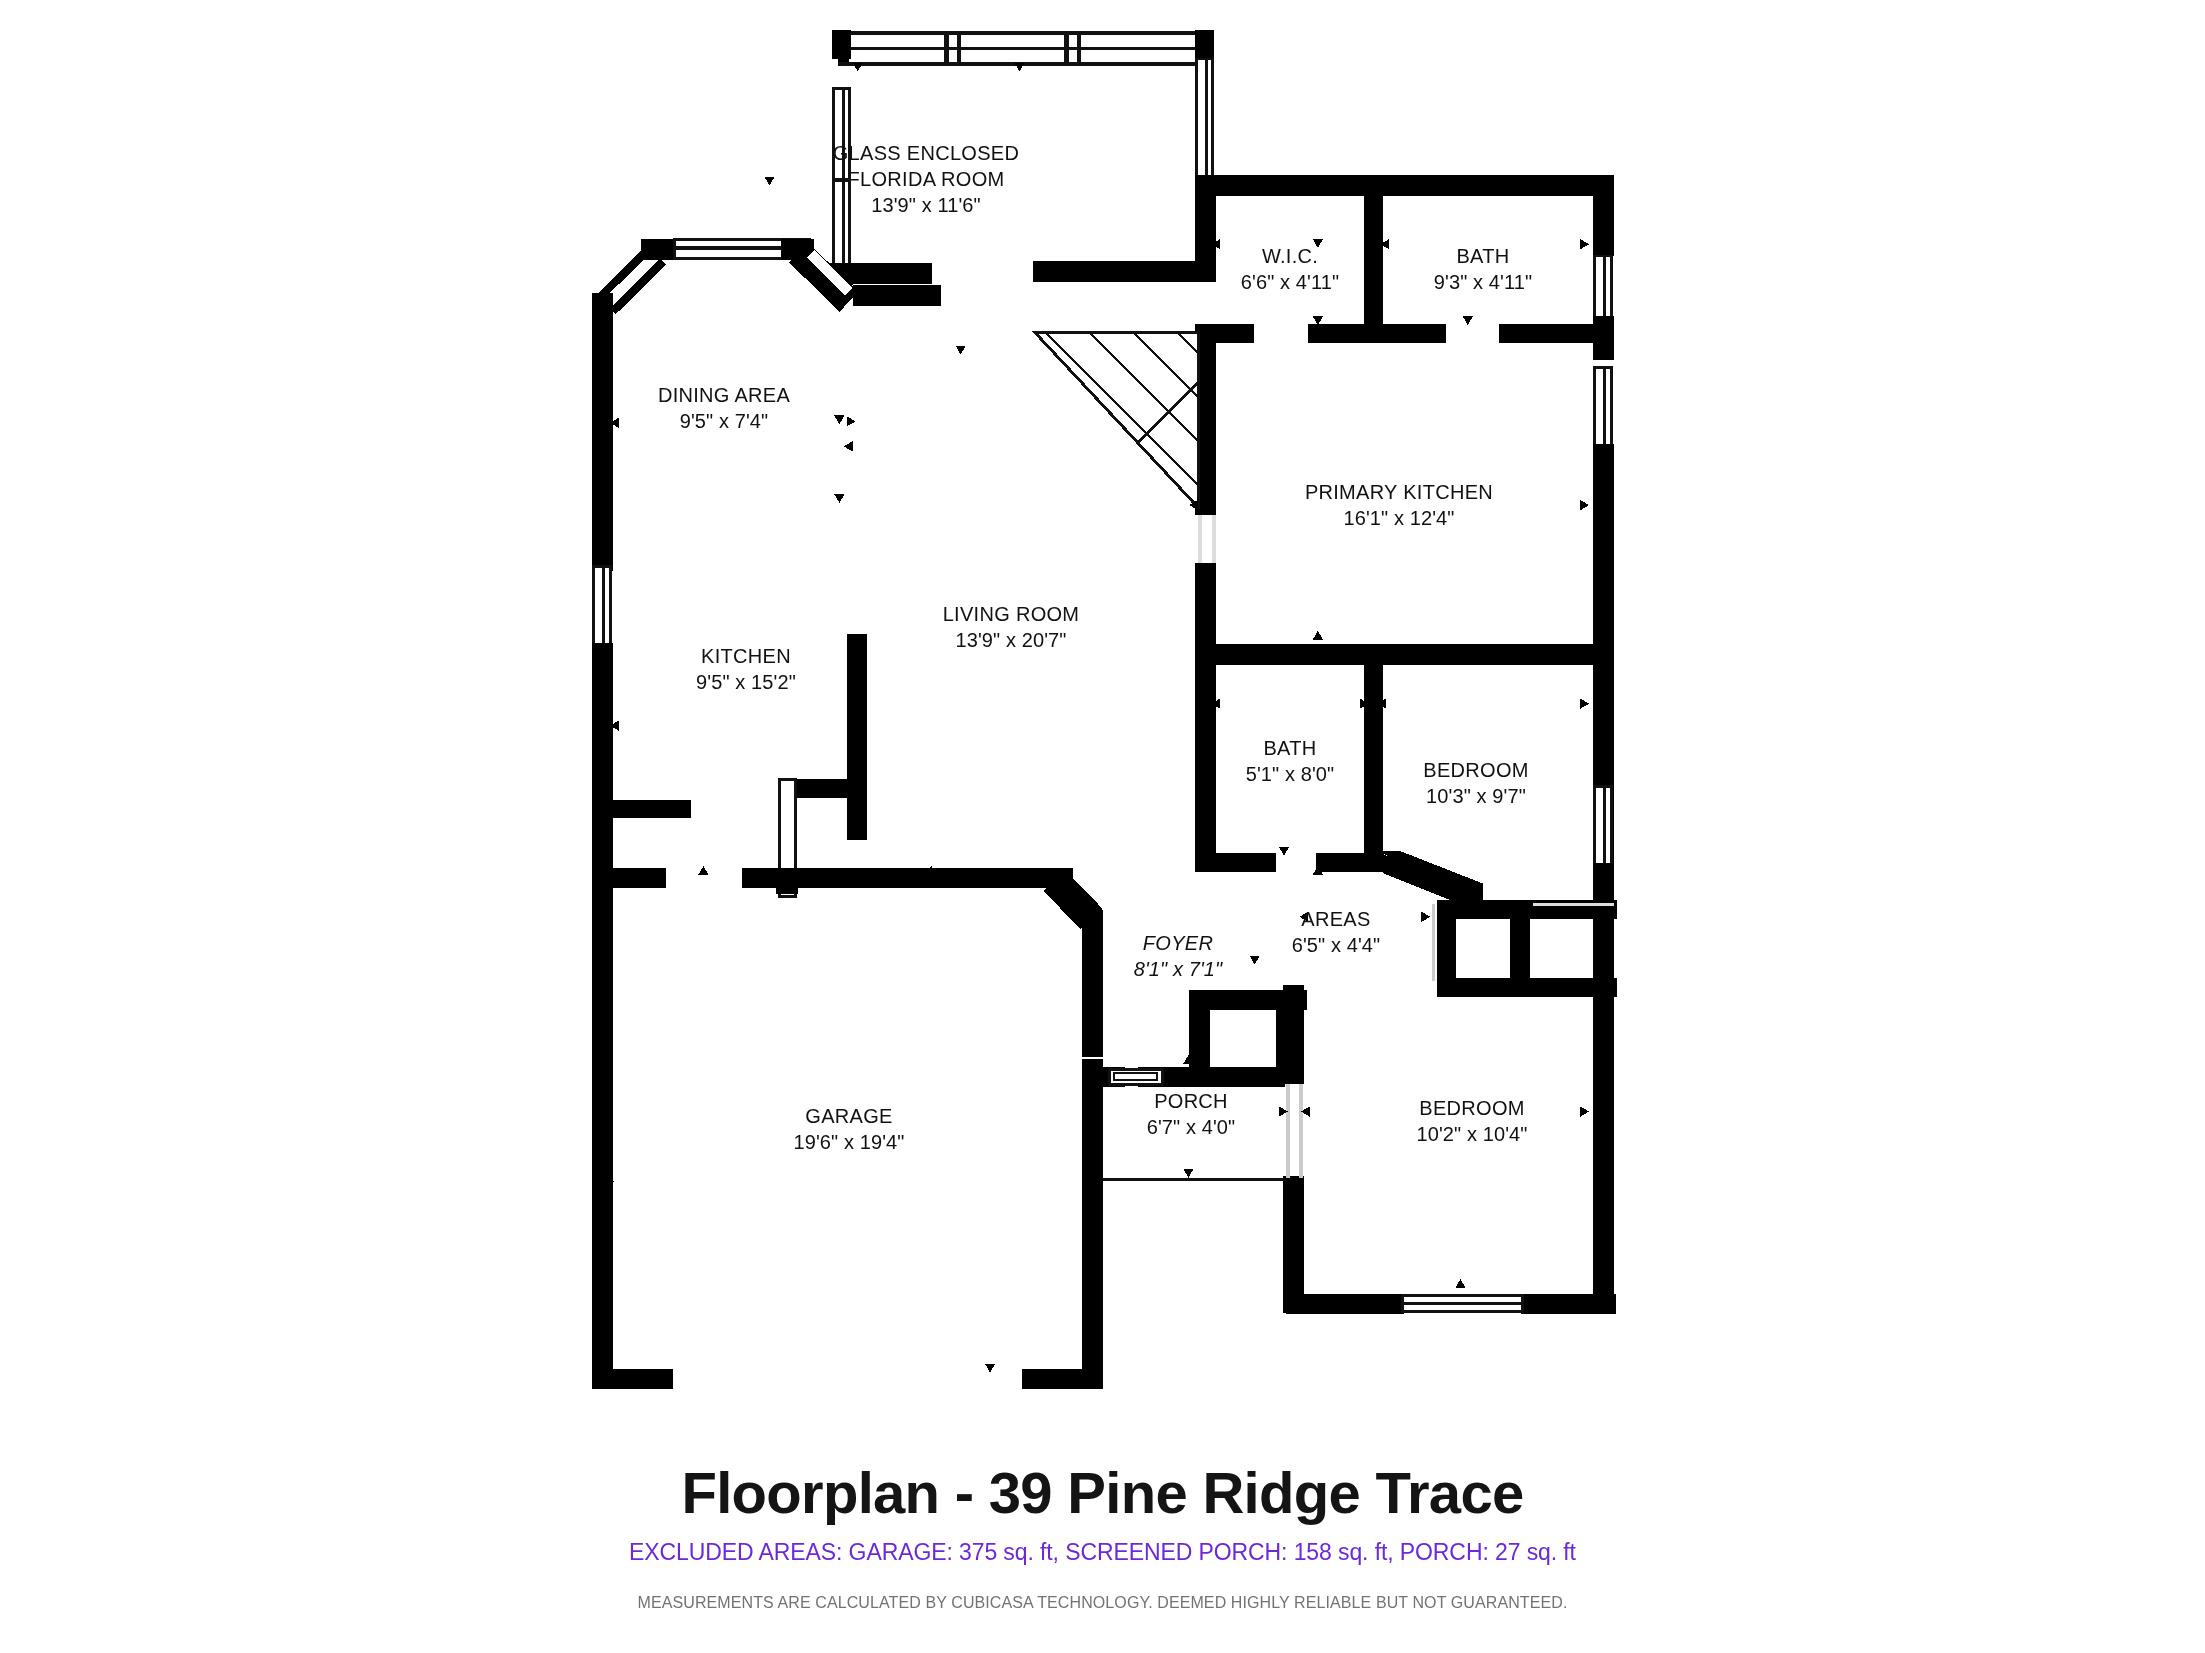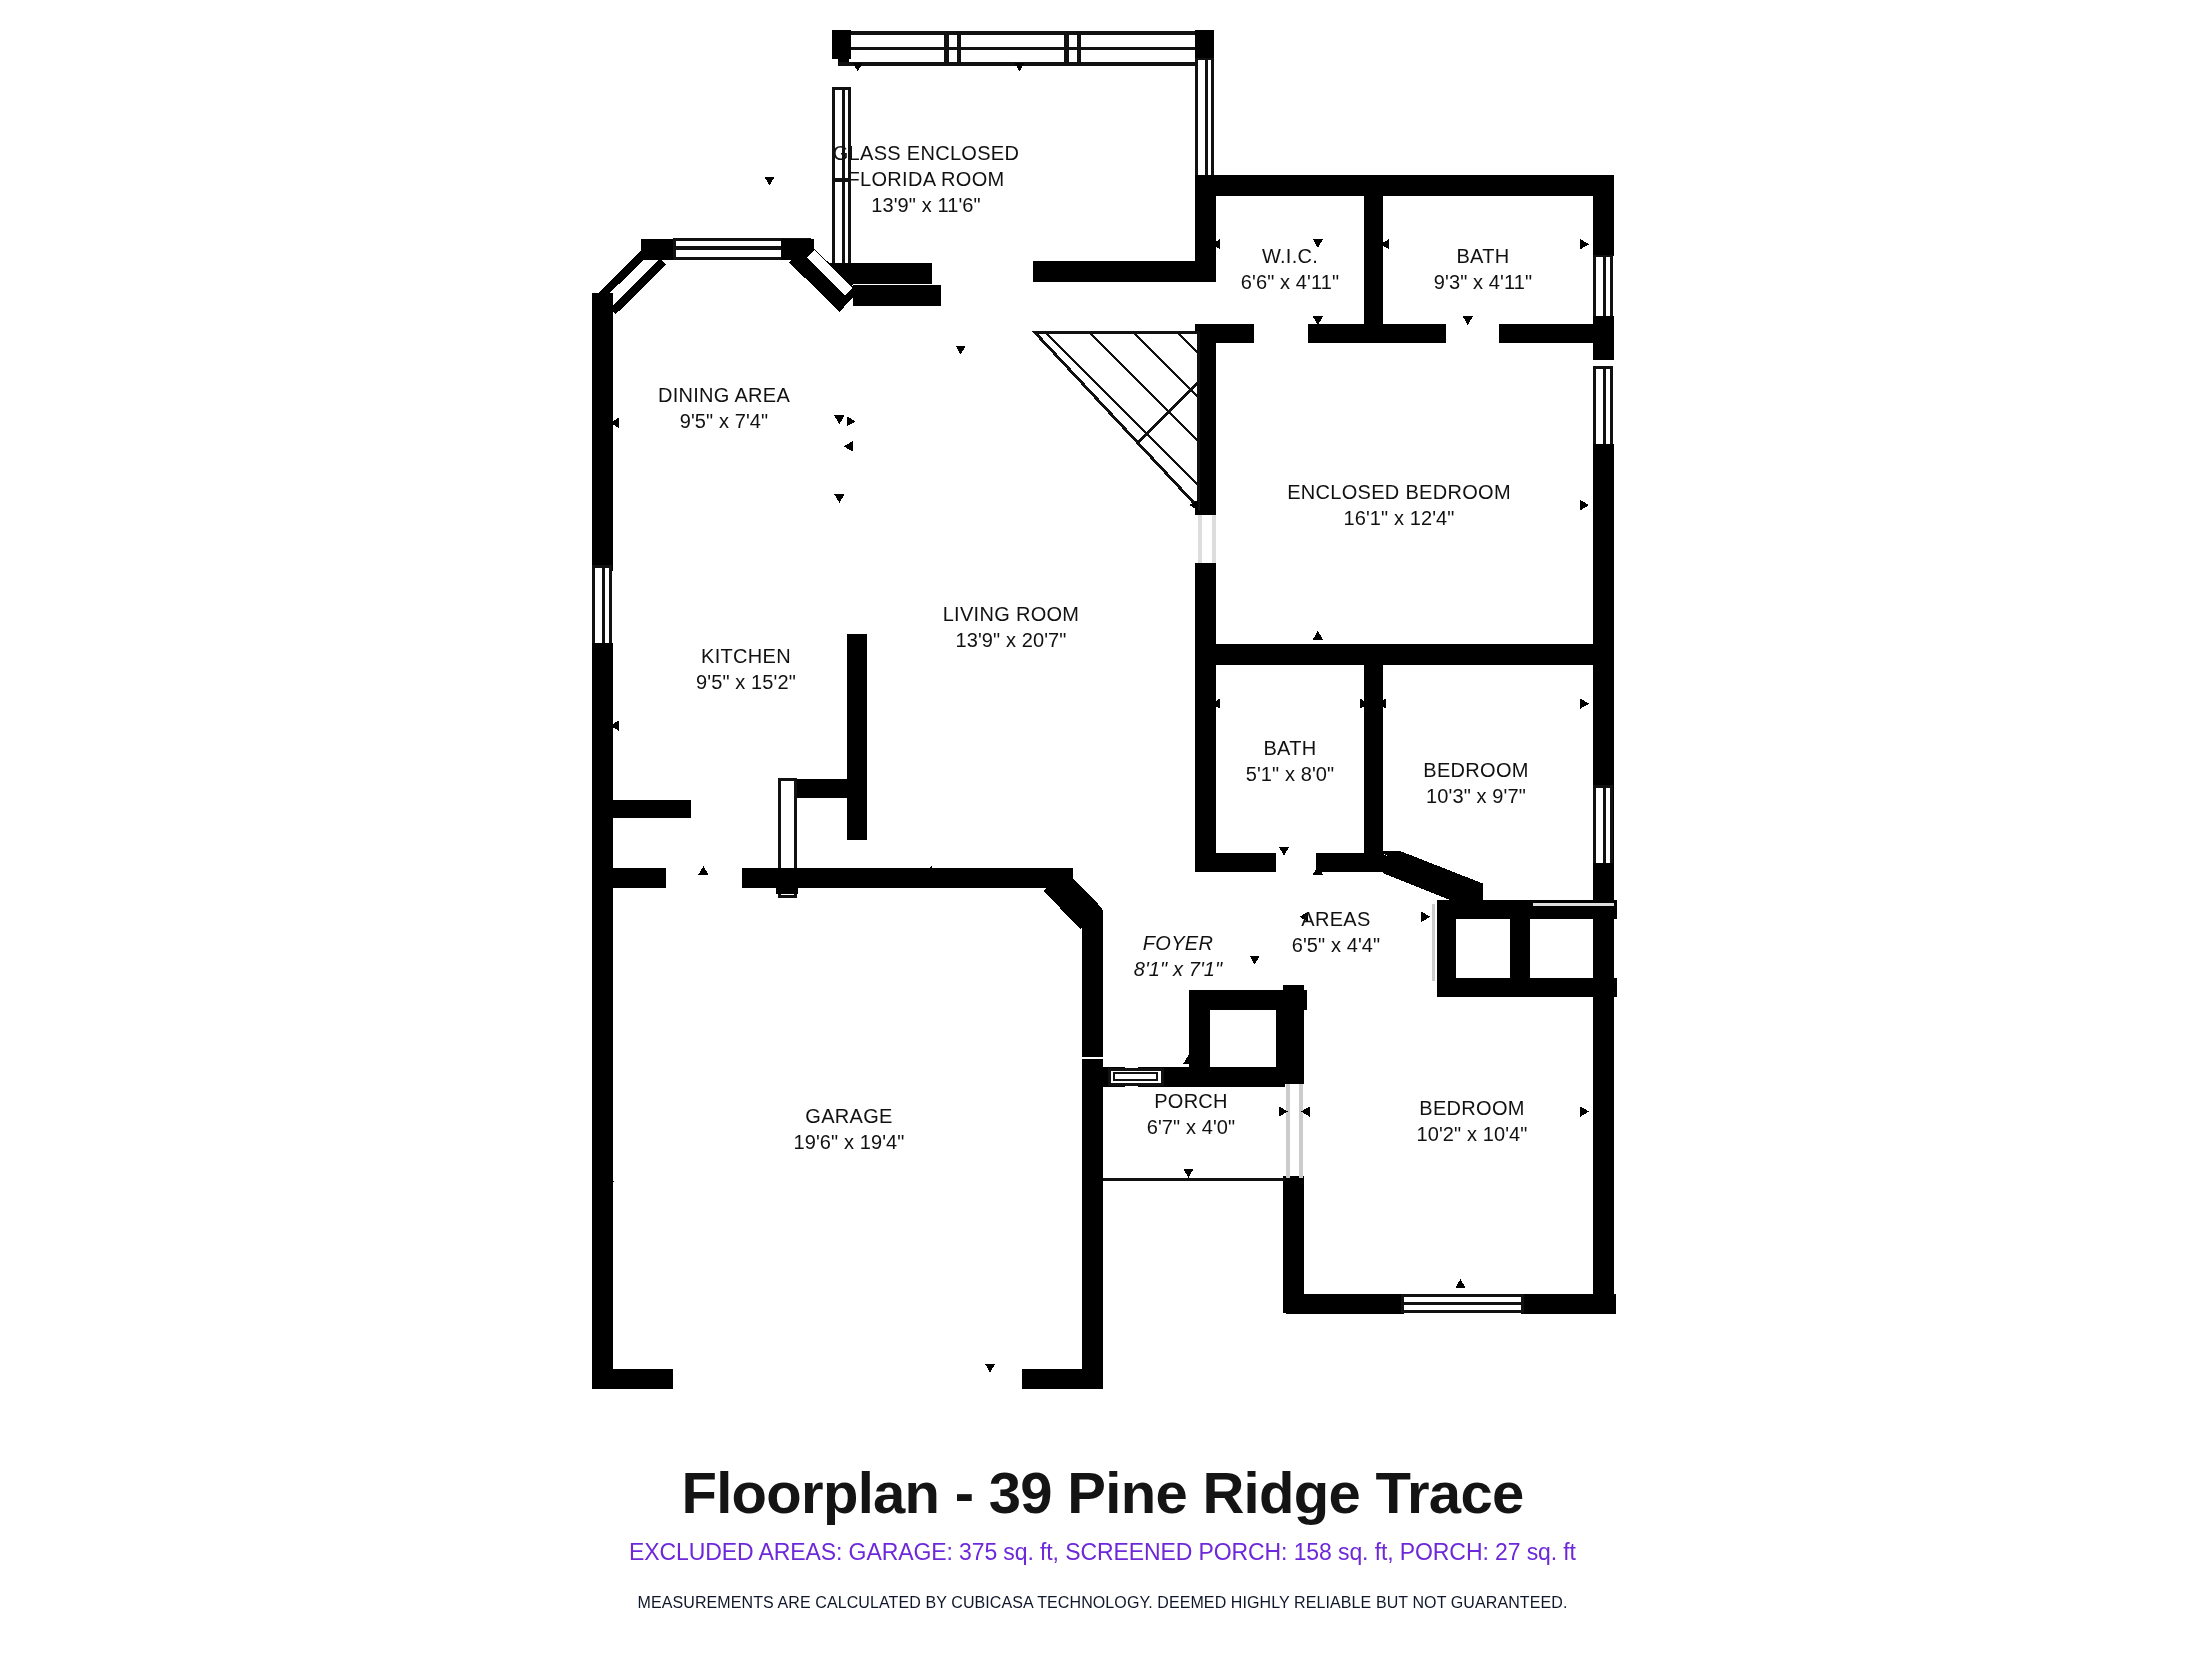--- a/index.html
+++ b/index.html
@@ -19,21 +19,21 @@
   .room-label .rdim{display:block;font-size:20px;letter-spacing:0.1px;}
 
   
   #caption{position:absolute;left:0;top:1441px;width:2205px;text-align:center;}
   #title{font-family:"Liberation Sans", sans-serif;
          font-size:58px;font-weight:bold;letter-spacing:-0.7px;
          color:#141414;margin-top:17.6px;}
   #excluded{font-family:"Liberation Sans", sans-serif;
             font-size:23px;color:#6d28d9;margin-top:13px;letter-spacing:-0.1px;}
   #disclaimer{font-family:"Liberation Sans", sans-serif;
-              font-size:16px;color:#0f172a;margin-top:28px;letter-spacing:0.1px;}
+              font-size:16px;color:#737373;margin-top:28px;letter-spacing:0.1px;}
 </style>
 </head>
 <body>
 
 <div id="page">
 
   <div id="plan">
   <svg viewBox="0 0 3000 1960" xmlns="http://www.w3.org/2000/svg" shape-rendering="crispEdges">
     <rect x="0" y="0" width="3000" height="1960" fill="#ffffff"></rect>
 
@@ -283,21 +283,21 @@
     <span class="rname">W.I.C.</span>
     <span class="rdim">6'6" x 4'11"</span>
   </div>
 
   <div class="room-label" style="left:1483px;top:243px;transform:translateX(-50%);">
     <span class="rname">BATH</span>
     <span class="rdim">9'3" x 4'11"</span>
   </div>
 
   <div class="room-label" style="left:1399px;top:479px;transform:translateX(-50%);">
-    <span class="rname">ENCLOSED BEDROOM</span>
+    <span class="rname">PRIMARY KITCHEN</span>
     <span class="rdim">16'1" x 12'4"</span>
   </div>
 
   <div class="room-label" style="left:724px;top:382px;transform:translateX(-50%);">
     <span class="rname">DINING AREA</span>
     <span class="rdim">9'5" x 7'4"</span>
   </div>
 
   <div class="room-label" style="left:1011px;top:601px;transform:translateX(-50%);">
     <span class="rname">LIVING ROOM</span>

